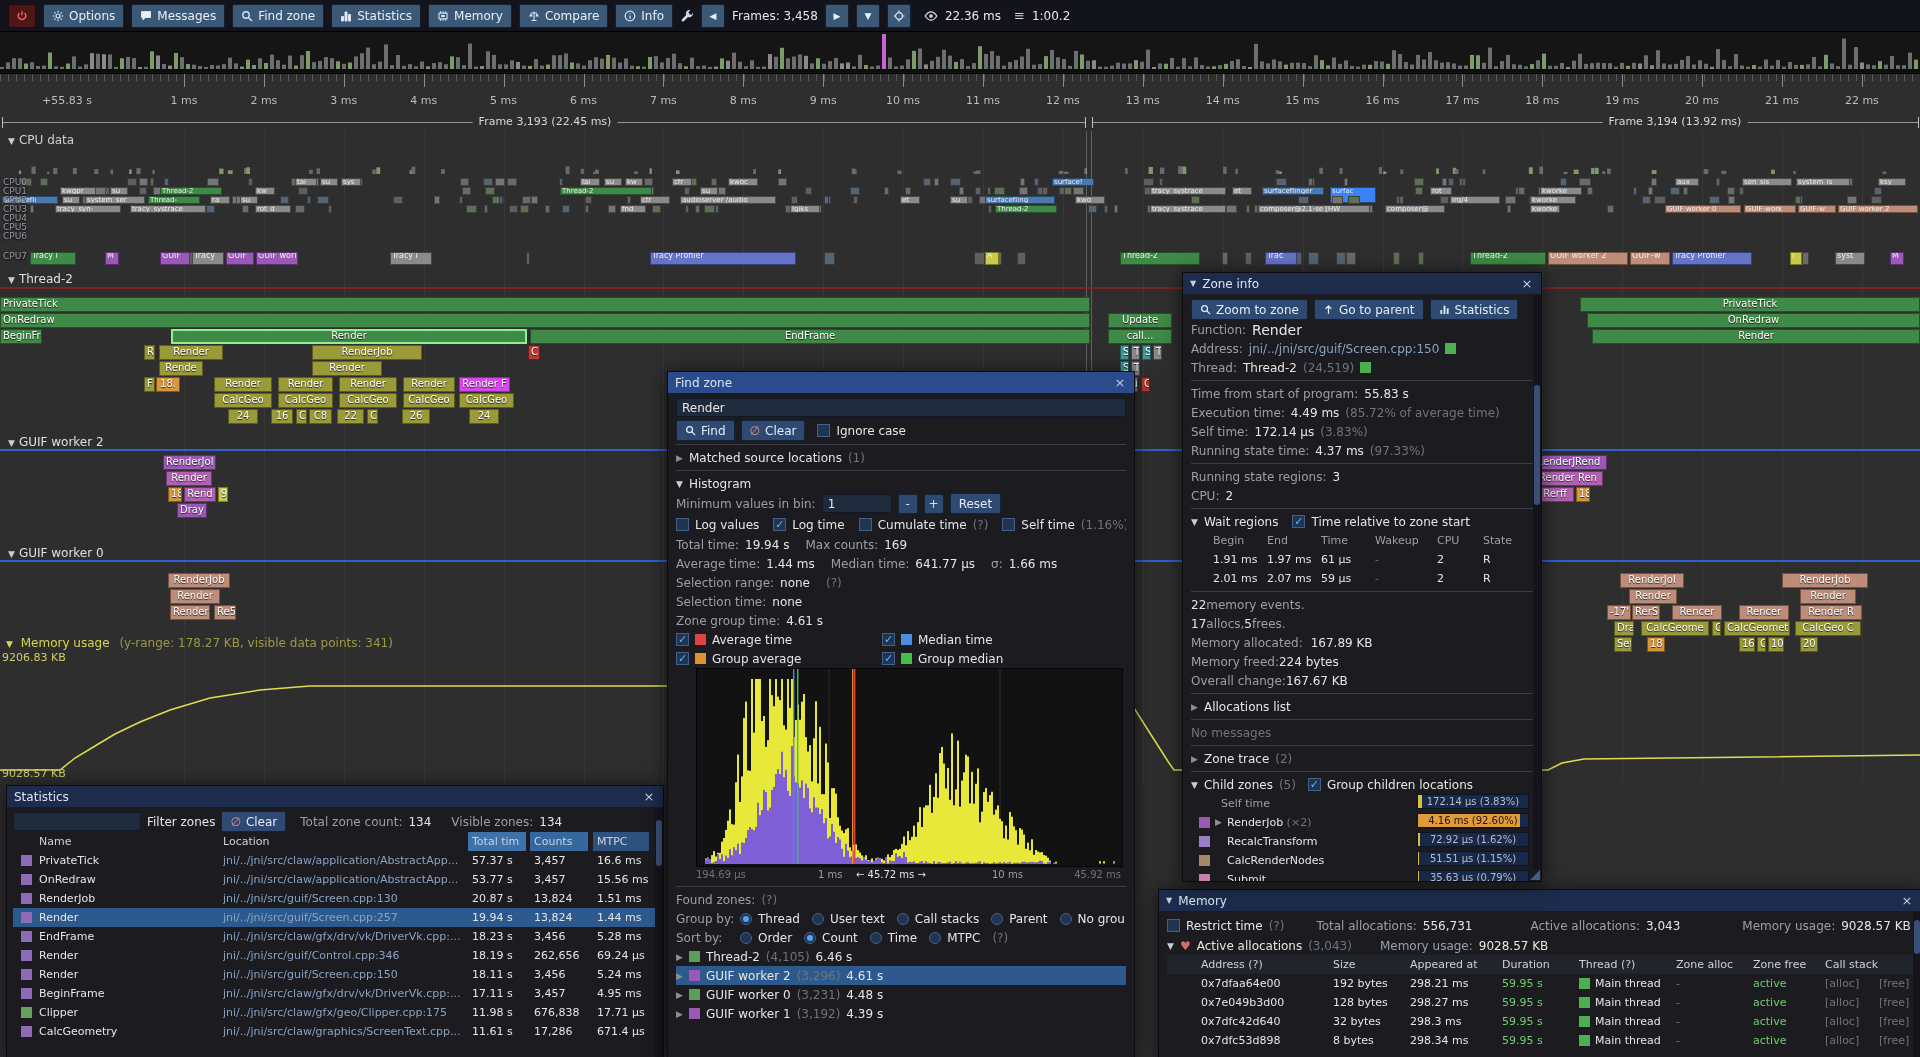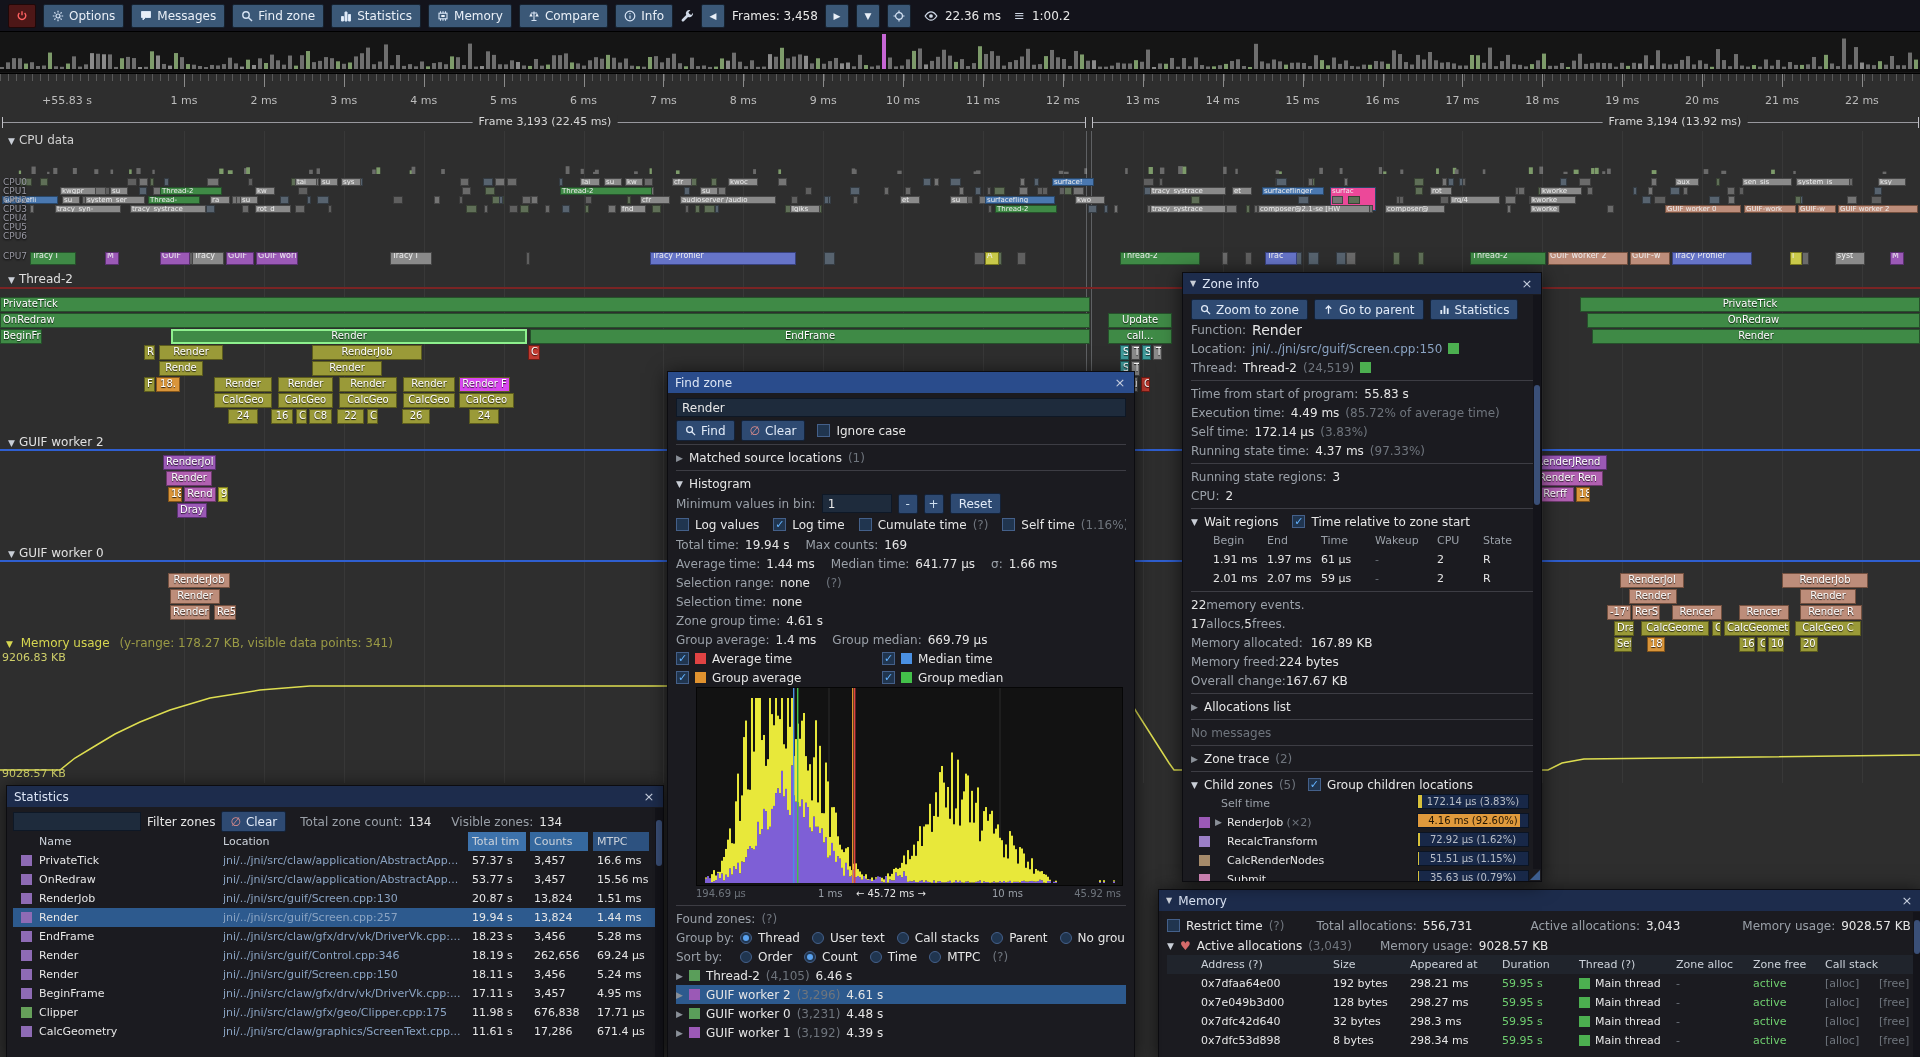--- a/index.html
+++ b/index.html
@@ -767,21 +767,21 @@
       <div class="cseg" style="left: 1542.37px; top: 187px; width: 6.15478px; height: 8px; background: rgb(95, 111, 87);"></div>
       <div class="cseg" style="left: 60px; top: 187px; width: 36px; height: 8px; background: rgb(138, 138, 138); border-color: rgb(70, 70, 70); font-size: 7px;">kwgpr</div>
       <div class="cseg" style="left: 110px; top: 187px; width: 18px; height: 8px; background: rgb(138, 138, 138); border-color: rgb(70, 70, 70); font-size: 7px;">su</div>
       <div class="cseg" style="left: 160px; top: 187px; width: 62px; height: 8px; background: rgb(63, 138, 70); border-color: rgb(38, 80, 43); font-size: 7px;">Thread-2</div>
       <div class="cseg" style="left: 255px; top: 187px; width: 20px; height: 8px; background: rgb(138, 138, 138); border-color: rgb(70, 70, 70); font-size: 7px;">kw</div>
       <div class="cseg" style="left: 560px; top: 187px; width: 92px; height: 8px; background: rgb(63, 138, 70); border-color: rgb(38, 80, 43); font-size: 7px;">Thread-2</div>
       <div class="cseg" style="left: 700px; top: 187px; width: 18px; height: 8px; background: rgb(138, 138, 138); border-color: rgb(70, 70, 70); font-size: 7px;">su</div>
       <div class="cseg" style="left: 1150px; top: 187px; width: 76px; height: 8px; background: rgb(138, 138, 138); border-color: rgb(70, 70, 70); font-size: 7px;">tracy_systrace</div>
       <div class="cseg" style="left: 1232px; top: 187px; width: 20px; height: 8px; background: rgb(138, 138, 138); border-color: rgb(70, 70, 70); font-size: 7px;">et</div>
       <div class="cseg" style="left: 1262px; top: 187px; width: 62px; height: 8px; background: rgb(74, 120, 176); border-color: rgb(41, 71, 104); font-size: 7px;">surfaceflinger</div>
-      <div class="cseg" style="left: 1330px; top: 187px; width: 46px; height: 24px; background: #ec4899; border-color: rgb(41, 71, 104); font-size: 7px;">surfac</div>
+      <div class="cseg" style="left: 1330px; top: 187px; width: 46px; height: 16px; background: #3b82f6; border-color: rgb(41, 71, 104); font-size: 7px;">surfac</div>
       <div class="cseg" style="left: 1430px; top: 187px; width: 22px; height: 8px; background: rgb(138, 138, 138); border-color: rgb(70, 70, 70); font-size: 7px;">rot</div>
       <div class="cseg" style="left: 1540px; top: 187px; width: 42px; height: 8px; background: rgb(138, 138, 138); border-color: rgb(70, 70, 70); font-size: 7px;">kworke</div>
       <div class="cpu-label" style="left: 3px; top: 195px;">CPU2</div>
       <div class="cseg" style="left: 1535.46px; top: 196px; width: 4.45265px; height: 8px; background: rgb(117, 117, 117);"></div>
       <div class="cseg" style="left: 1395.78px; top: 196px; width: 4.17158px; height: 8px; background: rgb(95, 95, 95);"></div>
       <div class="cseg" style="left: 433.807px; top: 196px; width: 6.03951px; height: 8px; background: rgb(117, 117, 117);"></div>
       <div class="cseg" style="left: 967.346px; top: 196px; width: 6.07784px; height: 8px; background: rgb(95, 95, 95);"></div>
       <div class="cseg" style="left: 1654.23px; top: 196px; width: 11.517px; height: 8px; background: rgb(95, 95, 95);"></div>
       <div class="cseg" style="left: 212.417px; top: 196px; width: 9.65349px; height: 8px; background: rgb(95, 95, 95);"></div>
       <div class="cseg" style="left: 1004.91px; top: 196px; width: 9.62034px; height: 8px; background: rgb(87, 99, 111);"></div>
@@ -1254,26 +1254,20 @@
             <span class="w" style="margin-right: 10px;">none</span>
             <span class="d">(?)</span>
           </div>
           <div class="row sm">
             <span class="g">Selection time:</span>
             <span class="w" style="margin-right: 10px;">none</span>
           </div>
           <div class="row sm">
             <span class="g">Zone group time:</span>
             <span class="w" style="margin-right: 10px;">4.61 s</span>
-          </div>
-          <div class="row sm">
-            <span class="g">Group average:</span>
-            <span class="w" style="margin-right: 10px;">1.4 ms</span>
-            <span class="g">Group median:</span>
-            <span class="w" style="margin-right: 10px;">669.79 μs</span>
           </div>
         </div>
       <div id="fz-legend">
           <div class="row sm">
             <span style="display: inline-flex; align-items: center; gap: 6px; width: 200px;">
               <span class="cb on"></span>
               <span class="sq" style="background: rgb(224, 67, 67);"></span>
               <span class="w">Average time</span>
             </span>
             <span style="display: inline-flex; align-items: center; gap: 6px;">
@@ -1733,21 +1727,21 @@
               <path d="M1.5 11V6.5h2V11zM5 11V2h2v9zM8.5 11V4.5h2V11z" fill="currentColor"></path>
             </svg>
           <span>Statistics</span>
           </span>
       </div>
       <div class="row sm">
         <span class="g">Function:</span>
         <span class="w" style="font-size:14px">Render</span>
       </div>
       <div class="row sm">
-        <span class="g">Location:</span>
+        <span class="g">Address:</span>
         <span class="loc">jni/../jni/src/guif/Screen.cpp:150</span>
         <span class="sq" style="background:#4caf50"></span>
       </div>
       <div class="row sm">
         <span class="g">Thread:</span>
         <span class="w">Thread-2</span>
         <span class="d">(24,519)</span>
         <span class="sq" style="background:#4caf50"></span>
       </div>
       <div class="sep"></div>

